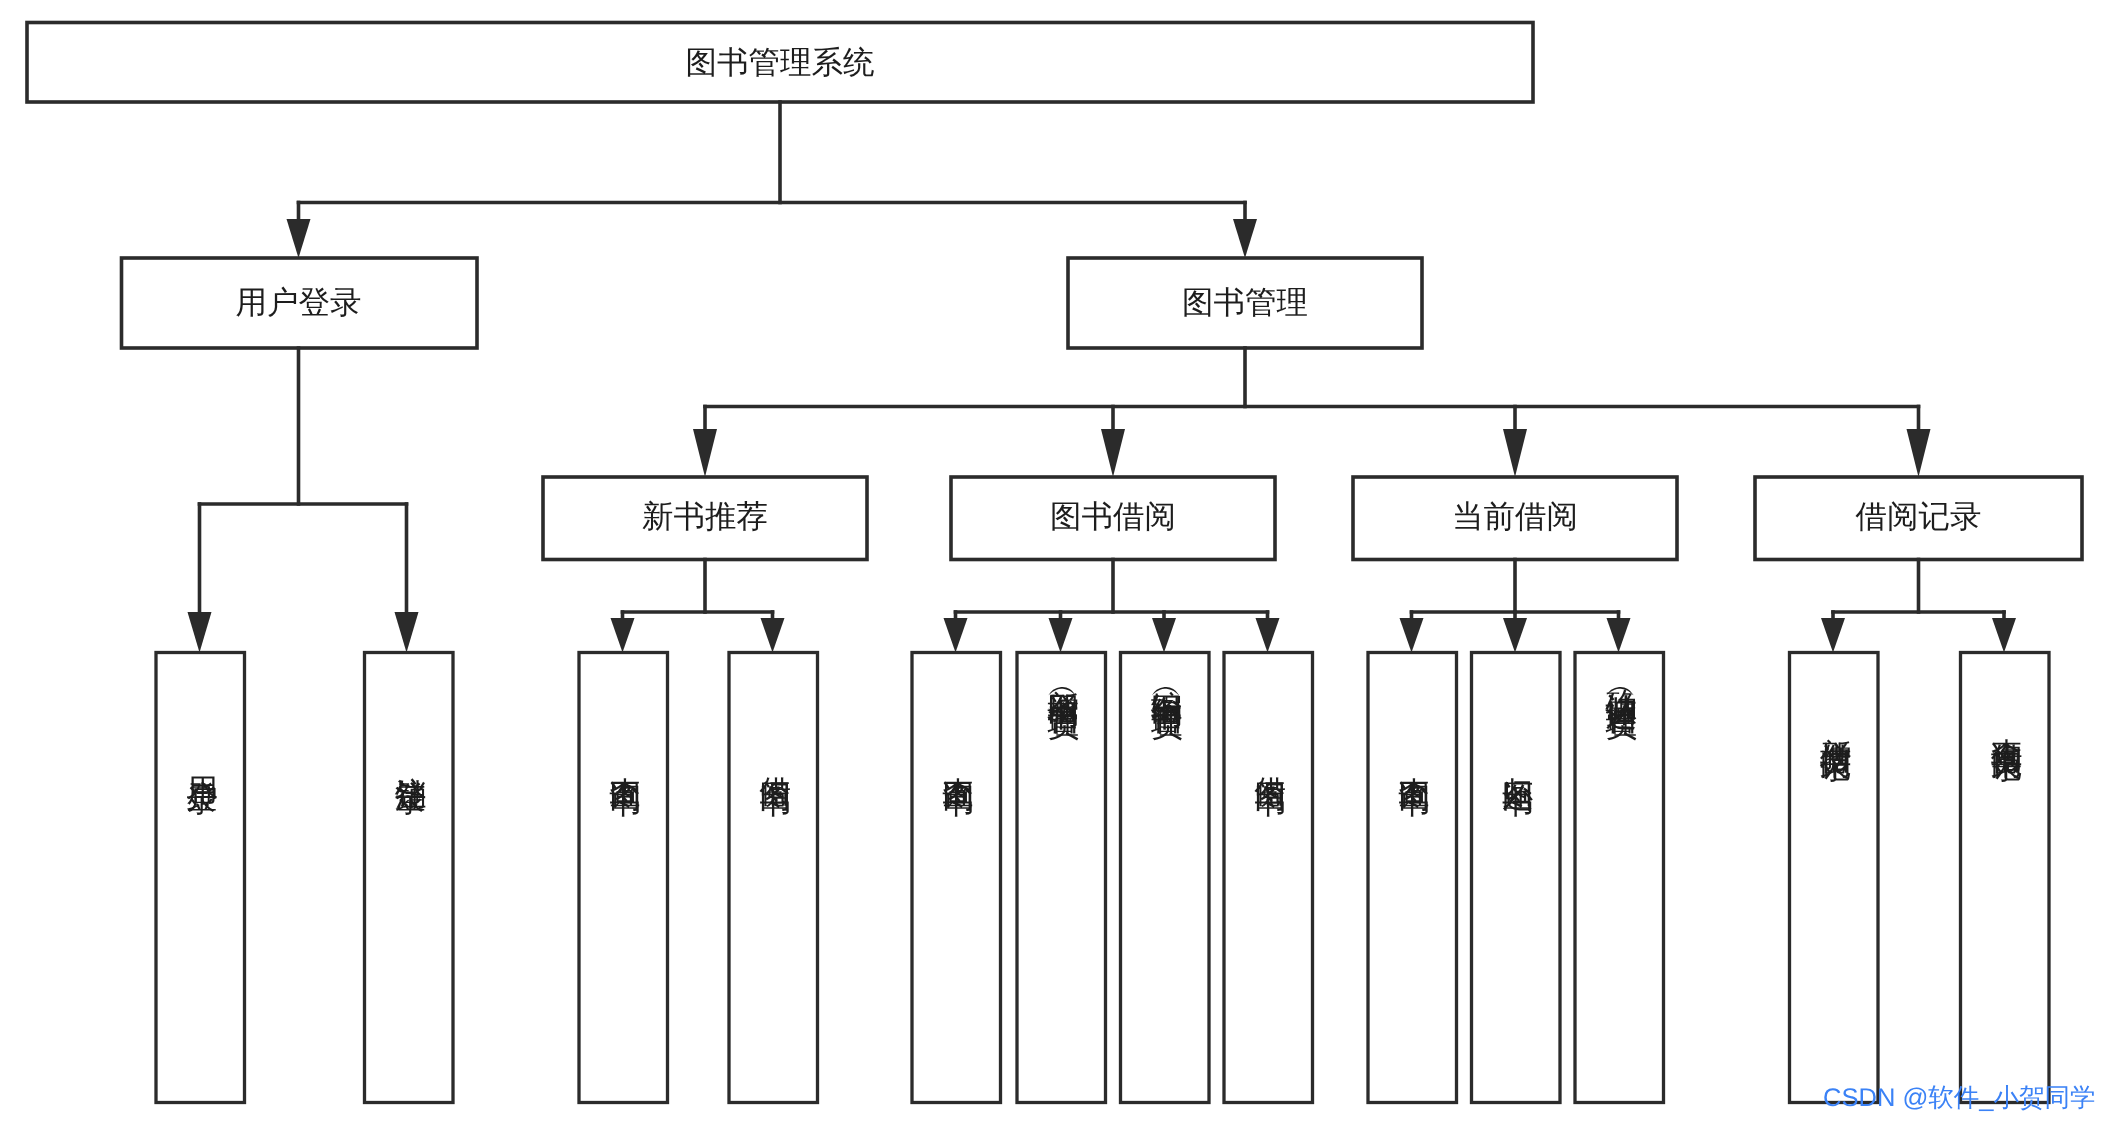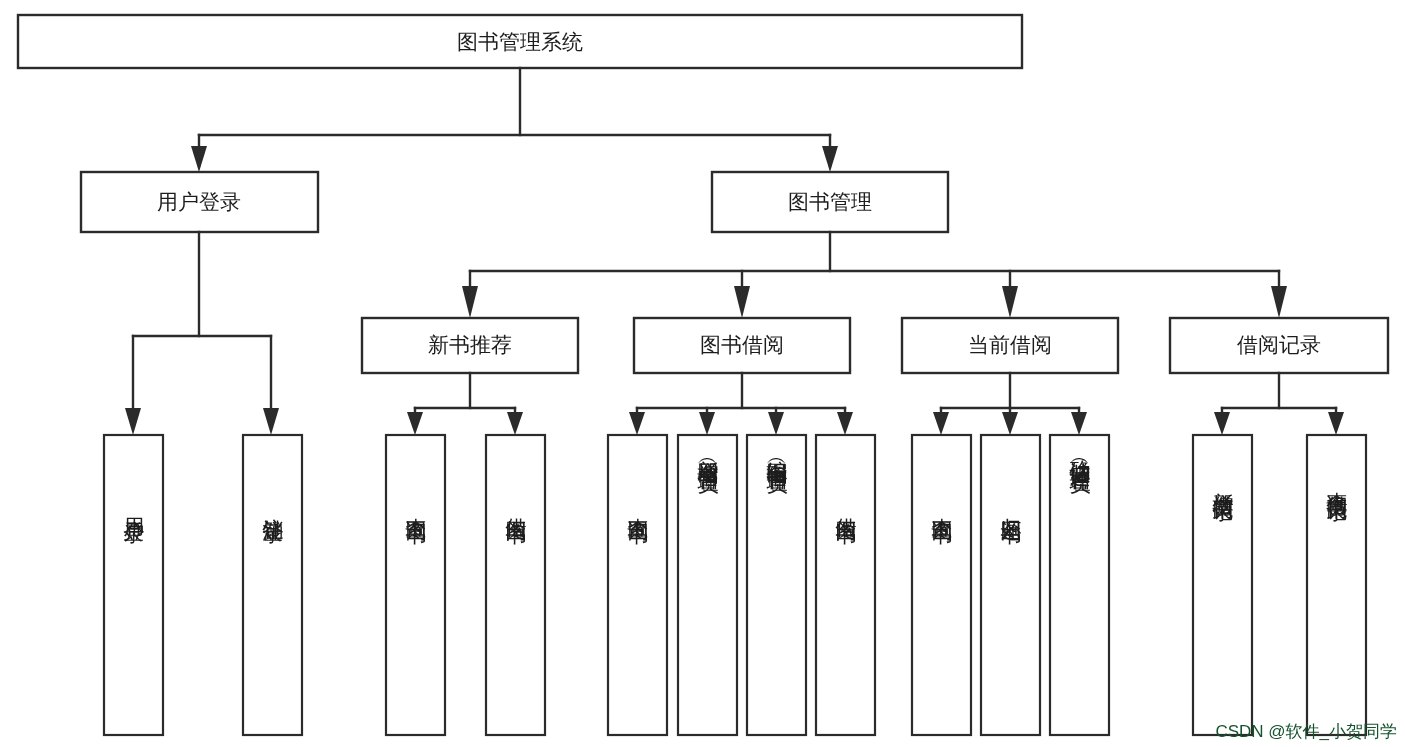--- a/index.html
+++ b/index.html
@@ -69,21 +69,21 @@
     color: #1d1d1d;
     letter-spacing: 2px;
     white-space: nowrap;
   }
   .watermark {
     position: absolute;
     right: 8px;
     bottom: 4px;
     font-family: "Liberation Sans", "DejaVu Sans", sans-serif;
     font-size: 17px;
-    color: #14532d;
+    color: #3b82f6;
     white-space: nowrap;
     pointer-events: none;
   }
 </style>
 </head>
 <body>
 
 <div id="diagram-root">
 
   <svg class="flow" viewBox="0 0 1405 747" xmlns="http://www.w3.org/2000/svg">

